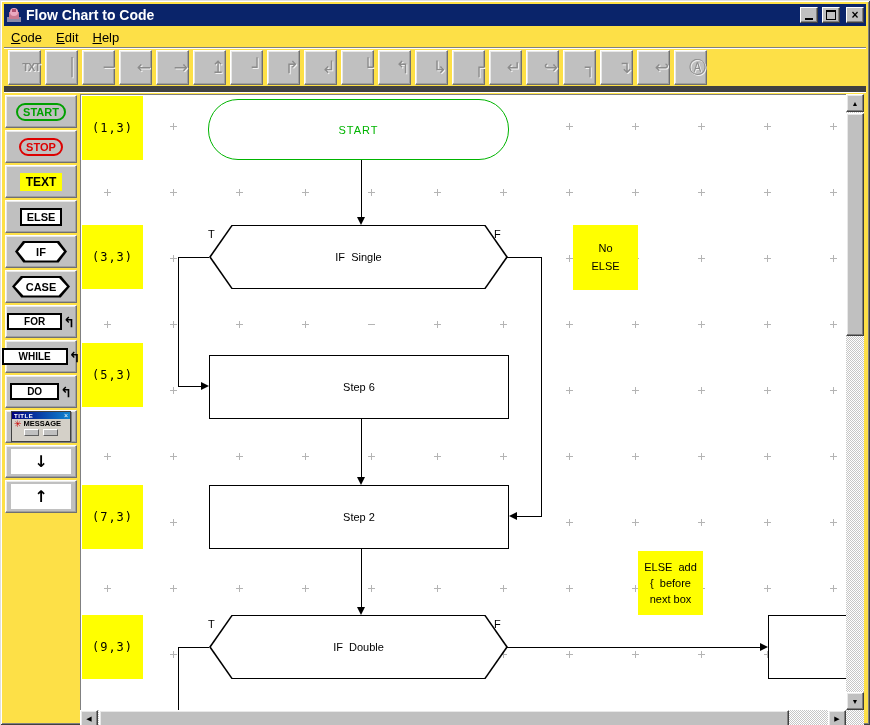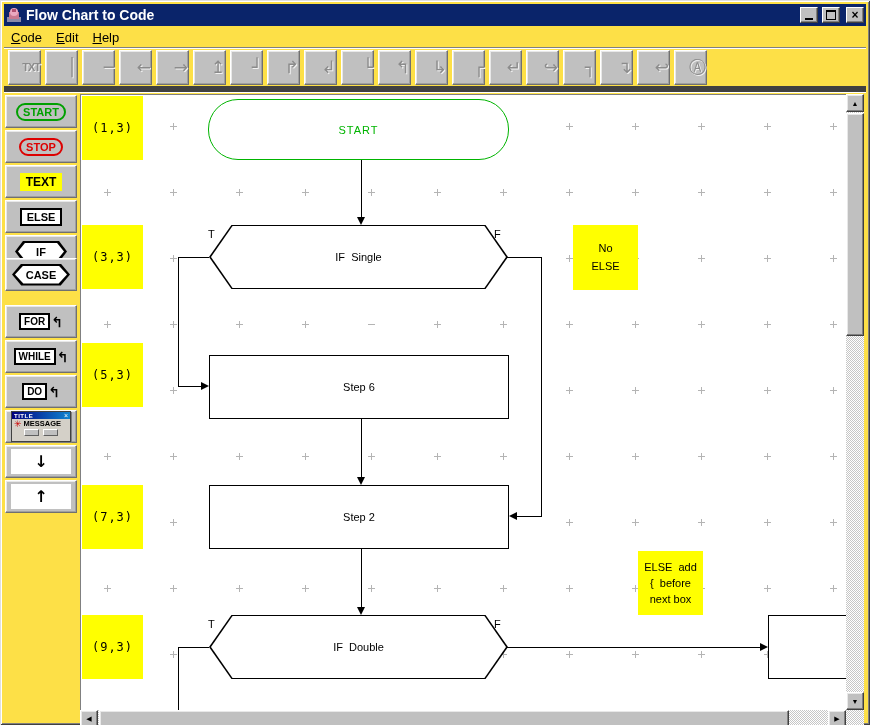--- a/index.html
+++ b/index.html
@@ -34,21 +34,21 @@
     box-shadow:inset -1px -1px 0 #a0a0a0, inset 1px 1px 0 #e8e8e8;display:flex;align-items:center;justify-content:center;}
   .oval{border:2px solid #00a000;border-radius:11px;padding:1px 5px;font-size:11px;font-weight:bold;color:#00a000;letter-spacing:0;}
   .oval.stop{border-color:#dd0000;color:#dd0000;}
   .sb-text{background:#ffff00;color:#000;font-weight:bold;font-size:12px;padding:2px 6px;}
   .sb-step{background:#fff;border:2px solid #000;color:#000;font-weight:bold;font-size:11px;padding:1px 5px;}
   .hexw{position:relative;display:flex;align-items:center;justify-content:center;}
   .hexw .hex-bg{position:absolute;inset:0;background:#000;clip-path:polygon(0 50%,16% 0,84% 0,100% 50%,84% 100%,16% 100%);}
   .hexw .hex-in{position:absolute;inset:2px 3px;background:#fff;clip-path:polygon(0 50%,16% 0,84% 0,100% 50%,84% 100%,16% 100%);}
   .hexw .hex-t{position:relative;font-weight:bold;font-size:11px;color:#000;}
   .loopbox{display:flex;align-items:center;}
-  .loopbox .bx{background:#fff;border:2px solid #000;color:#000;font-weight:bold;font-size:10px;padding:1px 3px;}
+  .loopbox .bx{background:#fff;border:2px solid #000;color:#000;font-weight:bold;font-size:10px;padding:1px 15px;}
   .loopbox .loop{font-size:14px;font-weight:bold;color:#000;margin-left:1px;line-height:1;font-family:"DejaVu Sans",sans-serif;}
   .msg{width:58px;height:29px;background:#d4d0c8;border:1px solid #404040;box-shadow:1px 1px 0 #808080;}
   .msg-tb{height:7px;background:linear-gradient(90deg,#000080,#1084d0);display:flex;align-items:center;justify-content:space-between;padding:0 2px;}
   .msg-title{color:#fff;font-size:6px;font-weight:bold;line-height:6px;letter-spacing:.5px;}
   .msg-x{color:#fff;font-size:7px;line-height:6px;}
   .msg-body{display:flex;align-items:center;gap:2px;padding:1px 2px 0 2px;}
   .msg-star{color:#cc0000;font-size:9px;line-height:8px;}
   .msg-lab{font-size:7.5px;font-weight:bold;color:#000;line-height:8px;}
   .msg-btns{display:flex;justify-content:center;gap:4px;margin-top:1px;}
   .msg-btn{width:13px;height:5px;background:#c0c0c0;border:1px solid;border-color:#fff #606060 #606060 #fff;}
@@ -198,21 +198,21 @@
     <div class="sbtn" style="top:108px">
         <span class="sb-step">ELSE</span>
       </div>
     <div class="sbtn" style="top:143px">
       <span class="hexw" style="width:52px;height:22px">
         <span class="hex-bg"></span>
           <span class="hex-in"></span>
         <span class="hex-t">IF</span>
       </span>
     </div>
-    <div class="sbtn" style="top:166px">
+    <div class="sbtn" style="top:178px">
       <span class="hexw" style="width:58px;height:22px">
         <span class="hex-bg"></span>
           <span class="hex-in"></span>
         <span class="hex-t">CASE</span>
       </span>
     </div>
     <div class="sbtn" style="top:213px">
       <span class="loopbox">
           <span class="bx">FOR</span>
           <span class="loop">↰</span>

